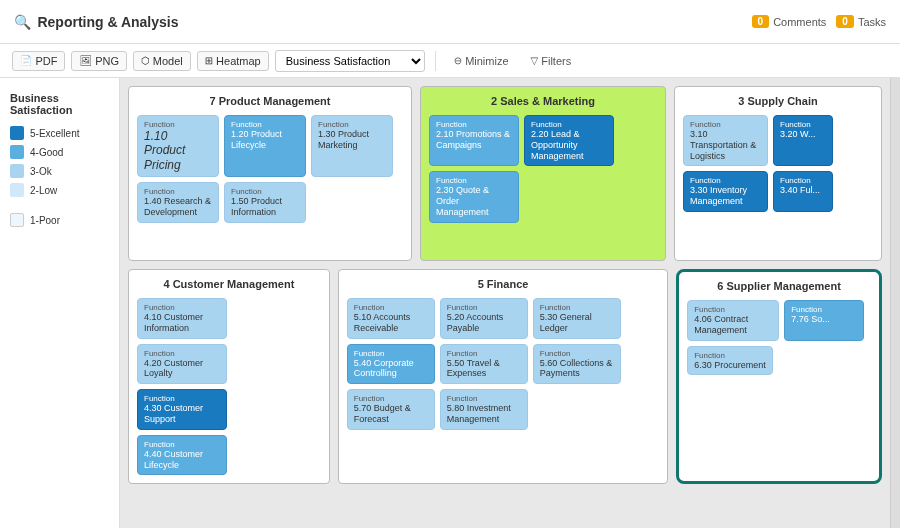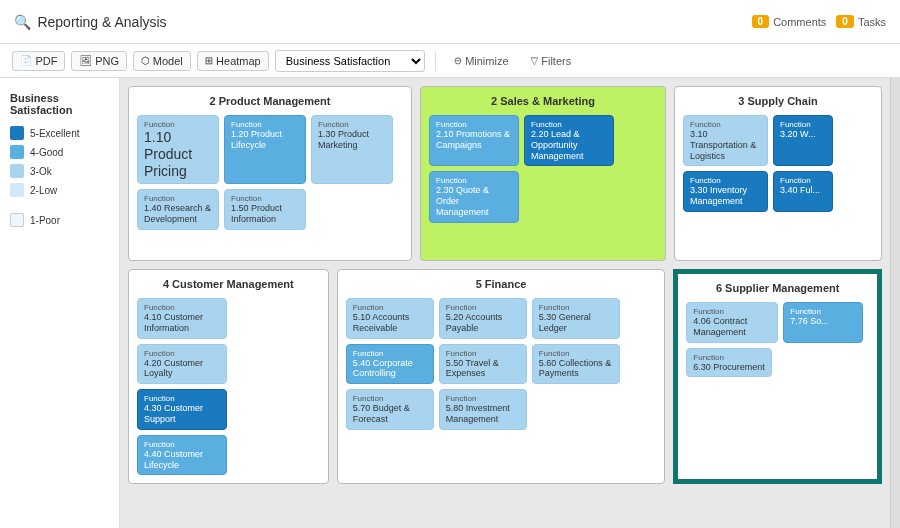--- a/index.html
+++ b/index.html
@@ -4,21 +4,21 @@
   <style>
     * { box-sizing: border-box; margin: 0; padding: 0; }
     body { font-family: Arial, sans-serif; font-size: 11px; background: #f5f5f5; overflow: hidden; width: 900px; height: 528px; }
   </style>
 </head>
 <body>
 
 <div style="display:flex;align-items:center;padding:8px 14px;background:#fff;border-bottom:1px solid #ddd;height:44px;gap:12px;">
   <div style="display:flex;align-items:center;gap:6px;min-width:165px;">
     <span style="font-size:14px;color:#555;">🔍</span>
-    <span style="font-size:14px;font-weight:normal;color:#333;">Reporting &amp; Analysis</span>
+    <span style="font-size:14px;font-weight:bold;color:#333;">Reporting &amp; Analysis</span>
   </div>
   <div style="display:flex;align-items:center;gap:10px;margin-left:auto;">
     <div style="display:flex;align-items:center;gap:4px;cursor:pointer;">
       <span style="background:#f0a500;color:#fff;border-radius:3px;padding:1px 6px;font-size:10px;font-weight:bold;">0</span>
       <span style="font-size:11px;color:#555;">Comments</span>
     </div>
     <div style="display:flex;align-items:center;gap:4px;cursor:pointer;">
       <span style="background:#f0a500;color:#fff;border-radius:3px;padding:1px 6px;font-size:10px;font-weight:bold;">0</span>
       <span style="font-size:11px;color:#555;">Tasks</span>
     </div>
@@ -80,25 +80,25 @@
       <div style="width:14px;height:14px;border-radius:2px;background:#edf6fc;border:1px solid #ccc;flex-shrink:0;"></div>
       <span>1-Poor</span>
     </div>
   </div>
 
   <div style="flex:1;overflow:auto;padding:8px;background:#e8e8e8;">
 
     <div style="display:flex;gap:8px;margin-bottom:8px;min-height:175px;">
 
       <div style="background:#fff;border:1px solid #bbb;border-radius:4px;padding:8px;flex:1.4;min-width:0;overflow:hidden;">
-        <div style="font-size:11px;font-weight:bold;color:#333;text-align:center;margin-bottom:8px;">2 Product Management</div>
-        <div style="display:flex;flex-wrap:wrap;gap:5px;">
-          <div style="border:1px solid #9ec8e8;border-radius:4px;padding:4px 6px;font-size:9px;background:#a8d4f0;min-width:70px;max-width:82px;cursor:pointer;">
-            <div style="font-size:8px;color:#555;">Function</div>
-            <div style="font-size:14px;color:#333;font-weight:500;line-height:1.2;">1.10 Product Pricing</div>
+        <div style="font-size:11px;font-weight:bold;color:#333;text-align:center;margin-bottom:8px;">7 Product Management</div>
+        <div style="display:flex;flex-wrap:wrap;gap:5px;">
+          <div style="border:1px solid #9ec8e8;border-radius:4px;padding:4px 6px;font-size:9px;background:#a8d4f0;min-width:70px;max-width:82px;cursor:pointer;">
+            <div style="font-size:8px;color:#555;">Function</div>
+            <div style="font-size:12px;color:#333;font-weight:500;line-height:1.2;font-style:italic;">1.10 Product Pricing</div>
           </div>
           <div style="border:1px solid #4a9ccf;border-radius:4px;padding:4px 6px;font-size:9px;background:#5aaee0;min-width:70px;max-width:82px;cursor:pointer;">
             <div style="font-size:8px;color:#fff;">Function</div>
             <div style="font-size:9px;color:#fff;font-weight:500;line-height:1.2;">1.20 Product Lifecycle</div>
           </div>
           <div style="border:1px solid #9ec8e8;border-radius:4px;padding:4px 6px;font-size:9px;background:#a8d4f0;min-width:70px;max-width:82px;cursor:pointer;">
             <div style="font-size:8px;color:#555;">Function</div>
             <div style="font-size:9px;color:#333;font-weight:500;line-height:1.2;">1.30 Product Marketing</div>
           </div>
           <div style="border:1px solid #9ec8e8;border-radius:4px;padding:4px 6px;font-size:9px;background:#a8d4f0;min-width:70px;max-width:82px;cursor:pointer;">
@@ -209,21 +209,21 @@
             <div style="font-size:8px;color:#555;">Function</div>
             <div style="font-size:9px;color:#333;font-weight:500;line-height:1.2;">5.70 Budget &amp; Forecast</div>
           </div>
           <div style="border:1px solid #9ec8e8;border-radius:4px;padding:4px 6px;font-size:9px;background:#a8d4f0;min-width:75px;max-width:88px;cursor:pointer;">
             <div style="font-size:8px;color:#555;">Function</div>
             <div style="font-size:9px;color:#333;font-weight:500;line-height:1.2;">5.80 Investment Management</div>
           </div>
         </div>
       </div>
 
-      <div style="background:#fff;border:5px solid #0f766e;border-radius:0;padding:8px;flex:1;min-width:0;overflow:hidden;">
+      <div style="background:#fff;border:3px solid #0f766e;border-radius:8px;padding:8px;flex:1;min-width:0;overflow:hidden;">
         <div style="font-size:11px;font-weight:bold;color:#333;text-align:center;margin-bottom:8px;">6 Supplier Management</div>
         <div style="display:flex;flex-wrap:wrap;gap:5px;">
           <div style="border:1px solid #9ec8e8;border-radius:4px;padding:4px 6px;font-size:9px;background:#a8d4f0;min-width:80px;max-width:92px;cursor:pointer;">
             <div style="font-size:8px;color:#555;">Function</div>
             <div style="font-size:9px;color:#333;font-weight:500;line-height:1.2;">4.06 Contract Management</div>
           </div>
           <div style="border:1px solid #4a9ccf;border-radius:4px;padding:4px 6px;font-size:9px;background:#5aaee0;min-width:80px;max-width:92px;cursor:pointer;">
             <div style="font-size:8px;color:#fff;">Function</div>
             <div style="font-size:9px;color:#fff;font-weight:500;line-height:1.2;">7.76 So...</div>
           </div>

